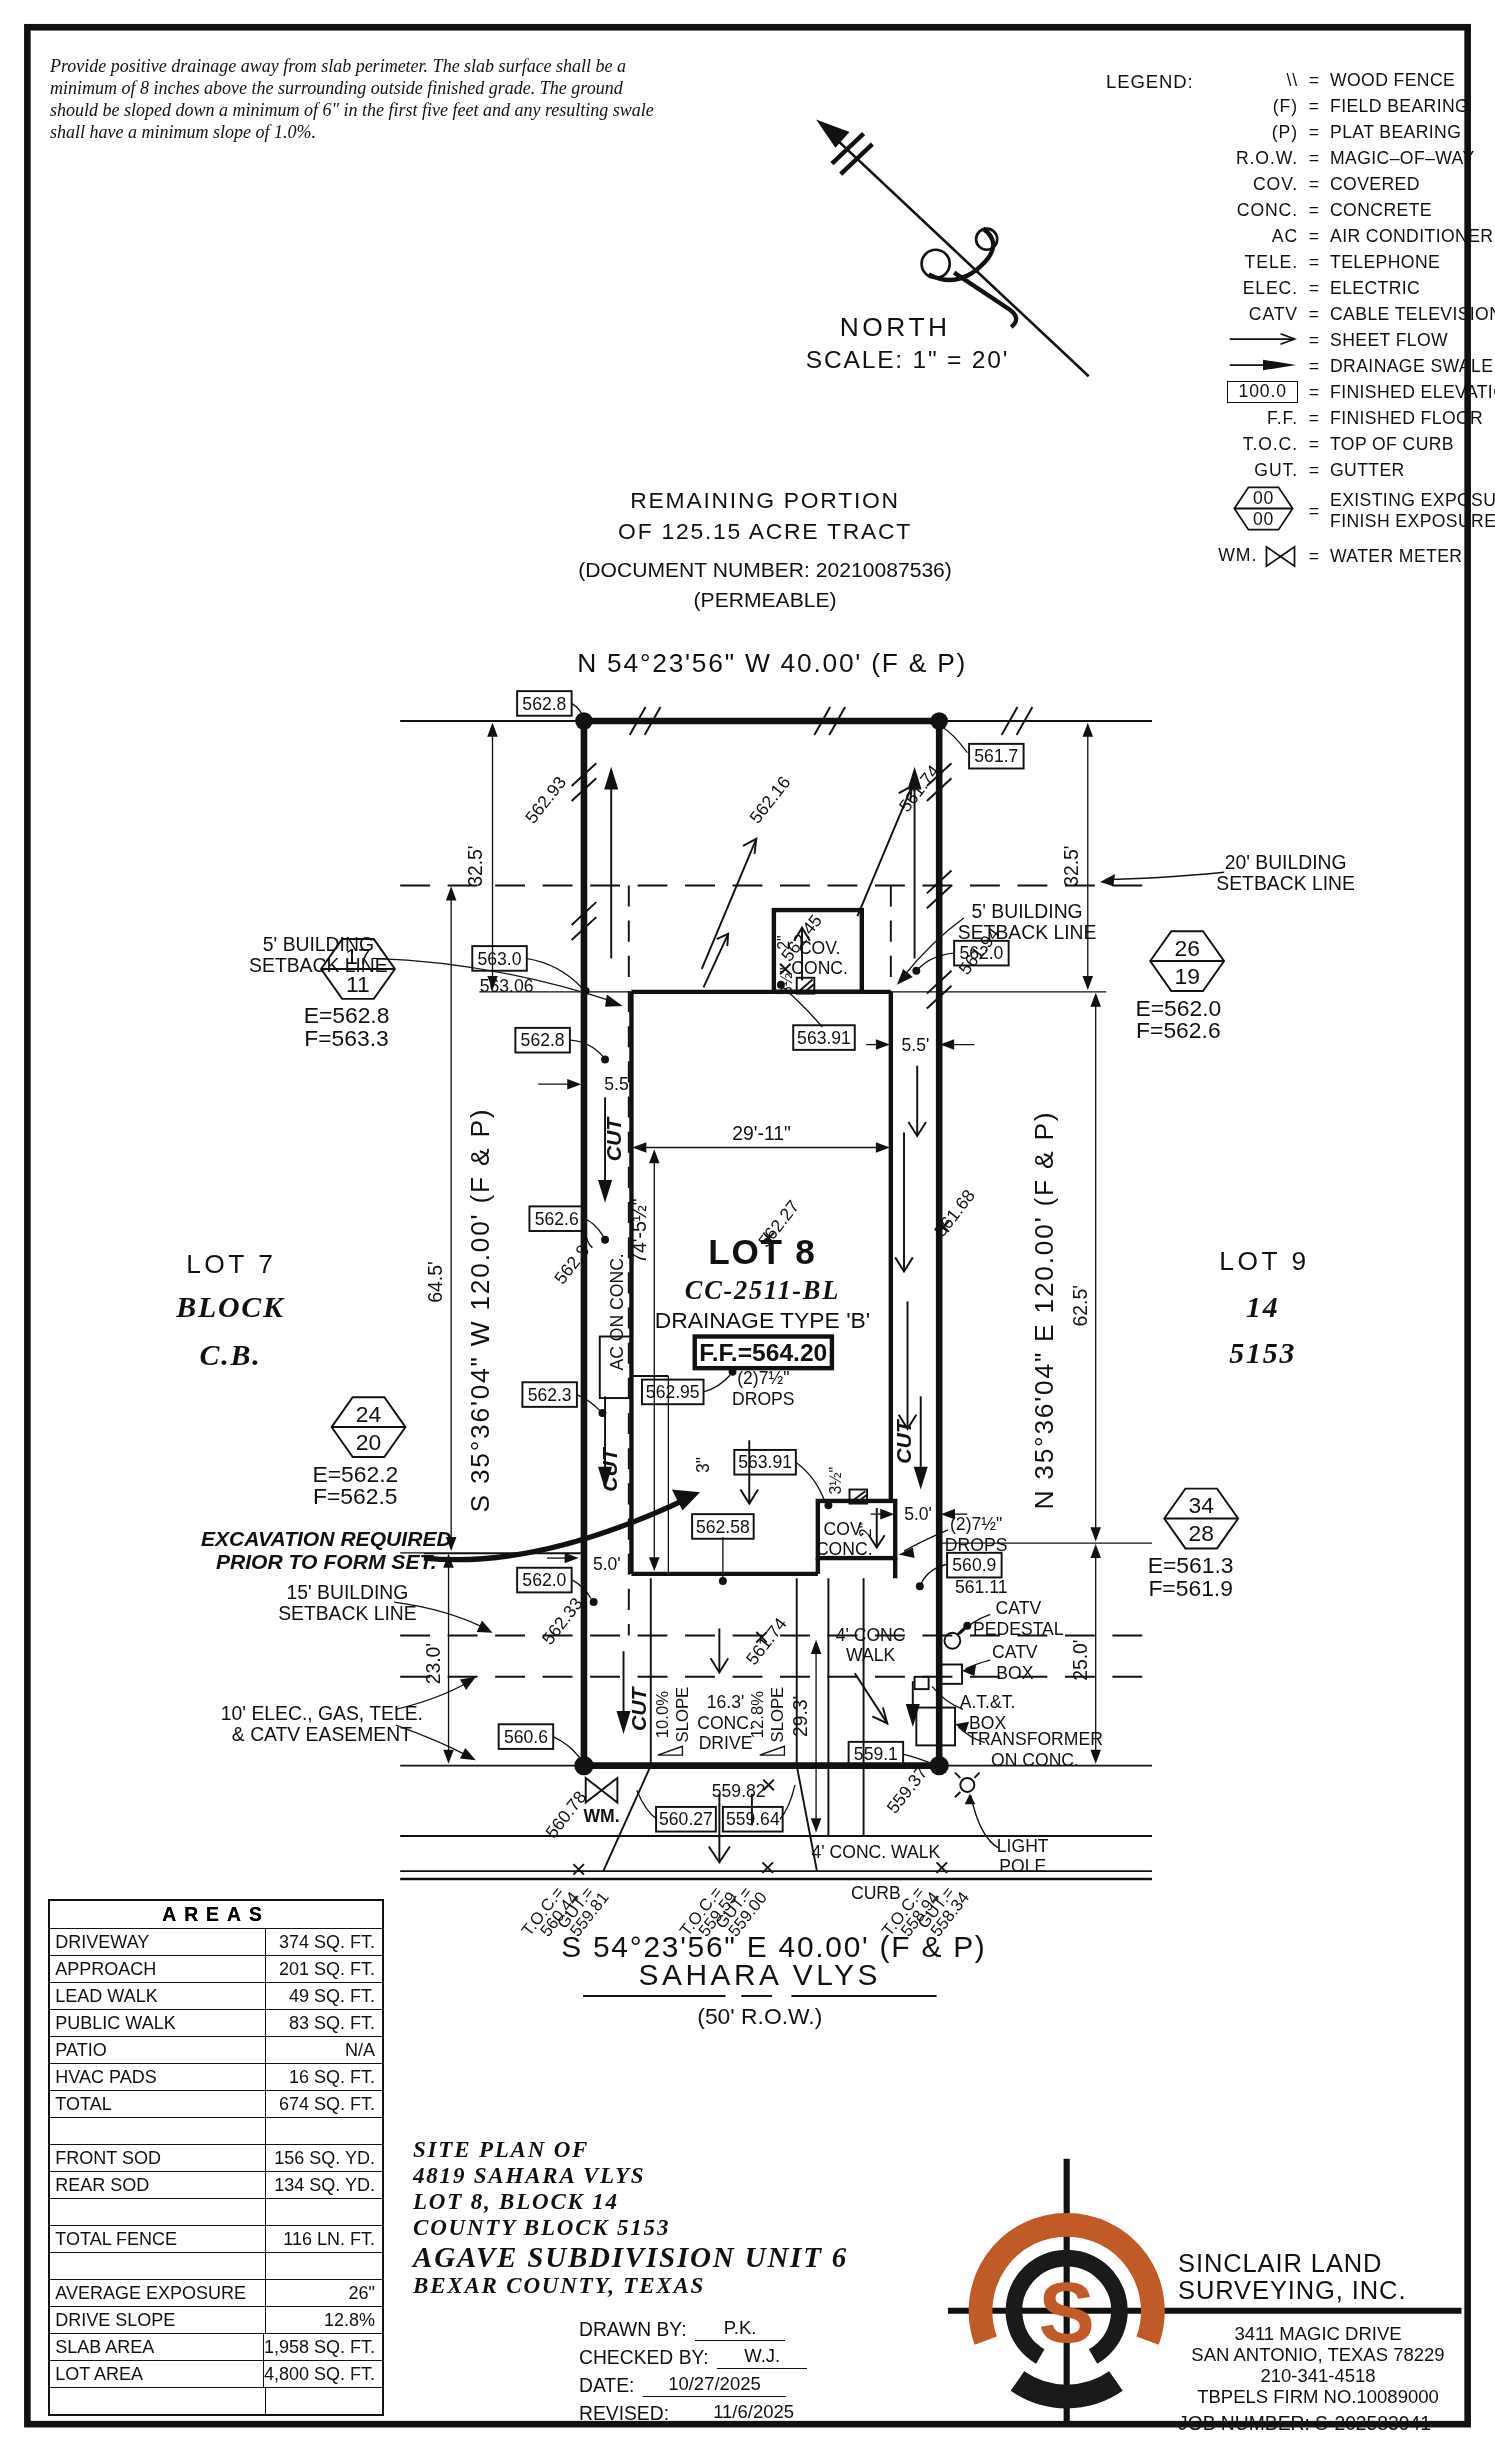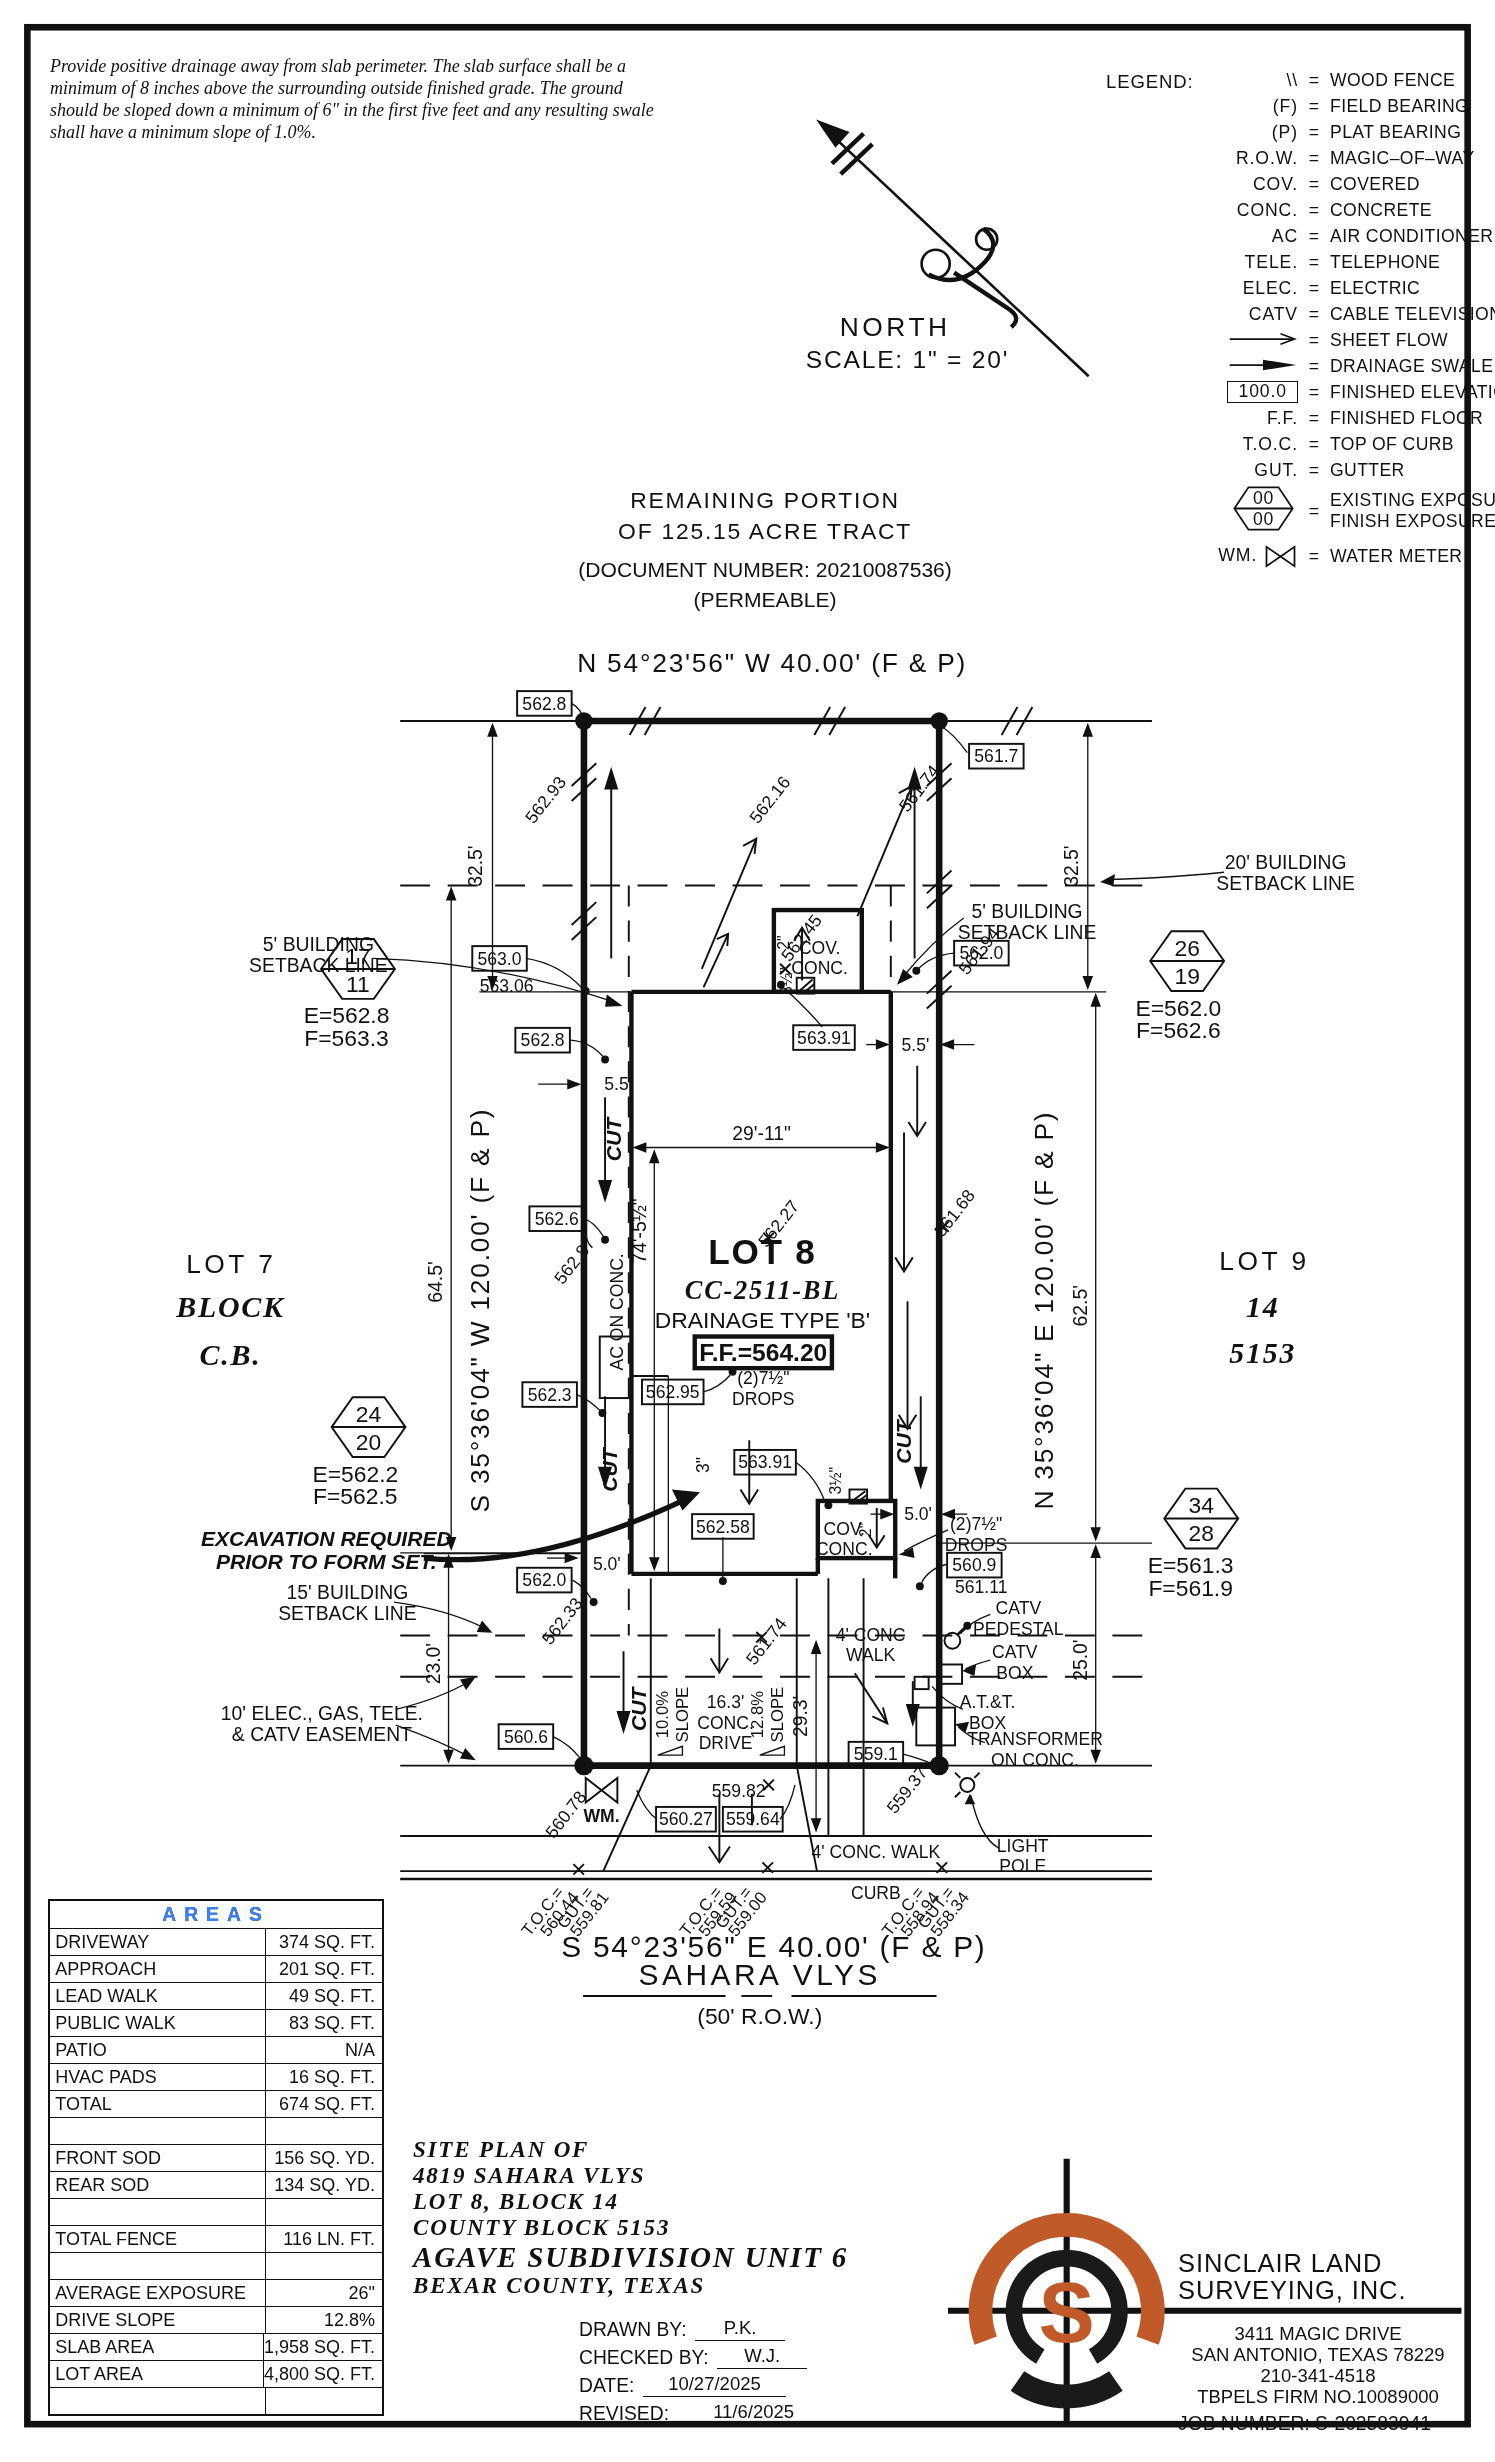--- a/index.html
+++ b/index.html
@@ -30,21 +30,21 @@
   .lrow .sym{width:97px;text-align:right;font-size:17.6px;letter-spacing:0.9px;flex:0 0 auto;}
   .lrow .eq{width:32px;text-align:center;font-size:17.6px;flex:0 0 auto;}
   .lrow .dsc{font-size:17.6px;letter-spacing:0.4px;white-space:nowrap;}
   .lrow .boxed{border:1.8px solid #111;padding:0 10px;display:inline-block;line-height:19.3px;}
   .lrow.tall{height:56px;}
   .lrow.med{height:35px;}
   .dsc2 div{line-height:21px;}
   
   #areas{left:48px;top:1899px;width:332px;border:2.2px solid #111;}
   #areas .ttl{height:27px;border-bottom:1.8px solid #111;text-align:center;font-size:19.3px;
-    font-weight:bold;letter-spacing:8px;line-height:27px;color:#3b82f6;
+    font-weight:bold;letter-spacing:8px;line-height:27px;color:#000000;
     text-shadow:0 0 0 #111; font-family:"Liberation Sans",sans-serif;}
   .arow{display:flex;height:26px;border-bottom:1.4px solid #111;font-size:18px;}
   .arow:last-child{border-bottom:none;}
   .arow .al{width:216px;border-right:1.4px solid #111;padding:2.6px 0 0 5.3px;box-sizing:border-box;white-space:nowrap;}
   .arow .av{flex:1;text-align:right;padding:2.6px 7px 0 0;white-space:nowrap;}
   
   #titleblock{left:413px;top:2137px;width:536px;text-align:left;font-family:"Liberation Serif",serif;
     font-style:italic;font-weight:bold;}
   #titleblock .tl{font-size:23px;line-height:26px;letter-spacing:1.8px;}
   #titleblock .tbig{font-size:29px;line-height:32px;letter-spacing:1.8px;}

